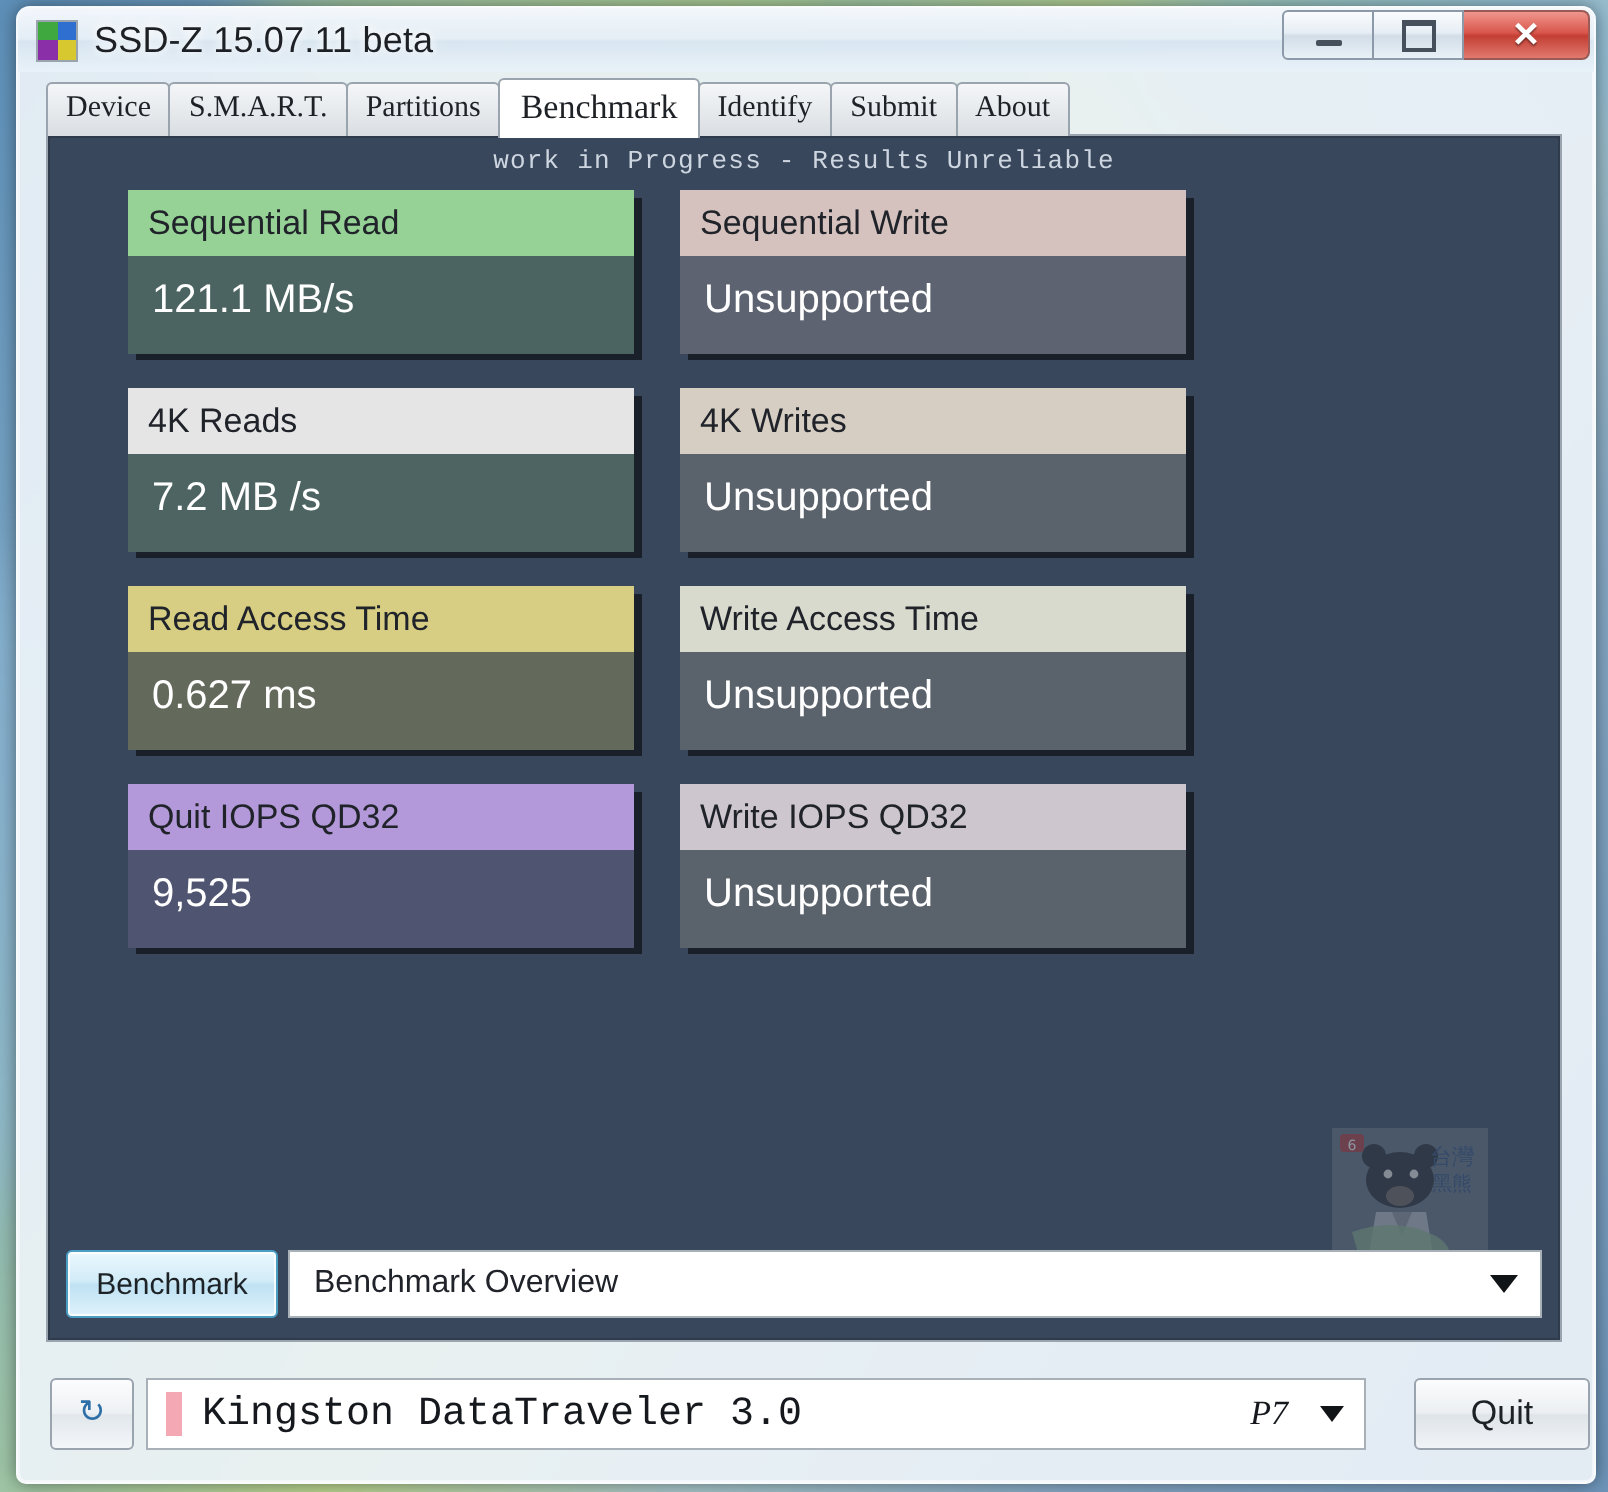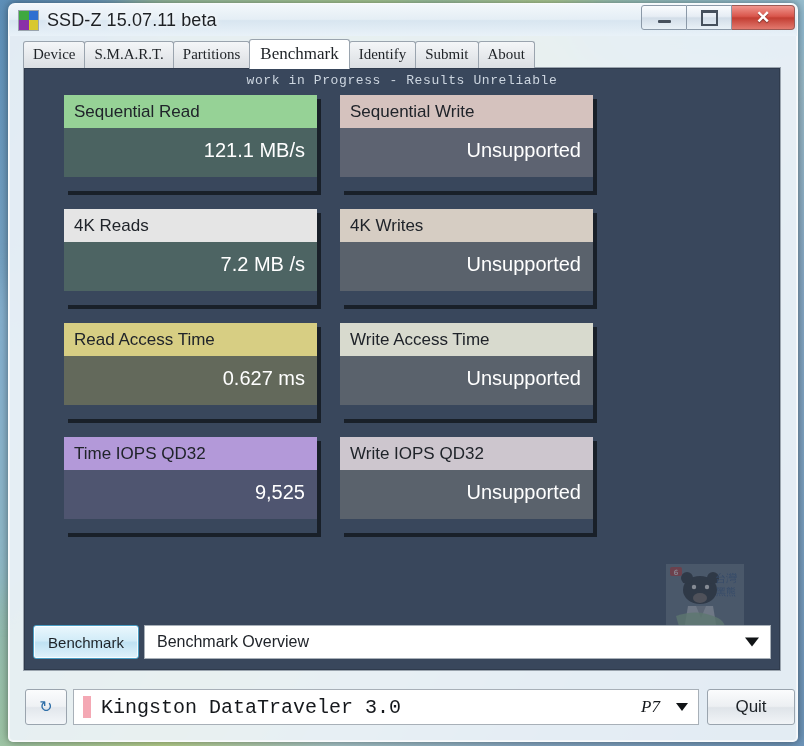--- a/index.html
+++ b/index.html
@@ -113,36 +113,35 @@
   }
   .grid {
     position: absolute; left: 40px; top: 27px;
     width: 676px;
     display: grid;
     grid-template-columns: 253px 253px;
     column-gap: 23px;
     row-gap: 18px;
   }
   .card {
-    width: 253px; height: 96px;
+    width: 253px; height: 81px;
     box-shadow: 4px 4px 0 rgba(0,0,0,0.55);
   }
   .card .hdr {
     height: 33px; line-height: 33px;
     padding: 0 10px;
     font-size: 17px;
     color: #20242a;
     overflow: hidden; white-space: nowrap;
   }
   .card .val {
     height: 49px; line-height: 45px;
     padding: 0 12px;
     font-size: 20px;
     color: #ffffff;
-    text-align: right;
     overflow: hidden; white-space: nowrap;
   }
   
   .botbar {
     position: absolute; left: 9px; bottom: 9px;
     width: 738px; height: 38px;
     display: flex; align-items: center;
   }
   .bm-btn {
     width: 104px; height: 32px;
@@ -207,21 +206,21 @@
     position: absolute; right: 10px; top: 50%; transform: translateY(-50%);
     display: flex; align-items: center; gap: 16px;
   }
   .port-text { font-family: "Liberation Serif", serif; font-style: italic; font-size: 17px; color: #15181c; }
   .port-arrow {
     width: 0; height: 0;
     border-left: 6px solid transparent; border-right: 6px solid transparent;
     border-top: 8px solid #111416;
   }
   .quit-btn {
-    margin-left: 8px; width: 86px; height: 34px; flex: none;
+    margin-left: 24px; width: 86px; height: 34px; flex: none;
     border: 1px solid #9aa4ae; border-radius: 3px;
     background: linear-gradient(180deg,#fbfcfd 0%,#eceff2 48%,#dfe4e9 52%,#f1f4f7 100%);
     font-size: 17px; color: #1d2227;
     display: flex; align-items: center; justify-content: center;
   }
 </style>
 </head>
 <body>
 
 <div class="desk-blob" style="left:120px; top:-40px; width:300px; height:120px; background:#bcd97f;"></div>
@@ -294,21 +293,21 @@
           <div class="hdr" style="background:#d7ce83">Read Access Time</div>
           <div class="val" style="background:#63695b">0.627 ms</div>
         </div>
 
         <div class="card">
           <div class="hdr" style="background:#d8dace">Write Access Time</div>
           <div class="val" style="background:#5a626c">Unsupported</div>
         </div>
 
         <div class="card">
-          <div class="hdr" style="background:#b399d9">Time IOPS QD32</div>
+          <div class="hdr" style="background:#b399d9">Quit IOPS QD32</div>
           <div class="val" style="background:#4f5570">9,525</div>
         </div>
 
         <div class="card">
           <div class="hdr" style="background:#cdc6ce">Write IOPS QD32</div>
           <div class="val" style="background:#5a626c">Unsupported</div>
         </div>
 
       </div>
 

